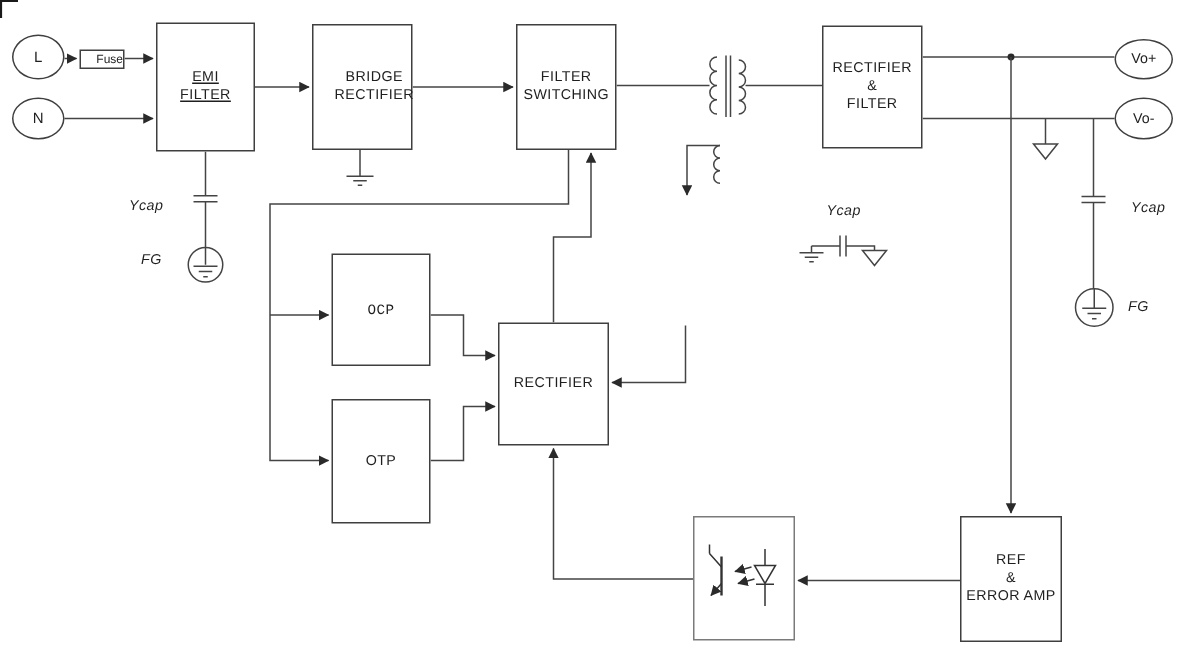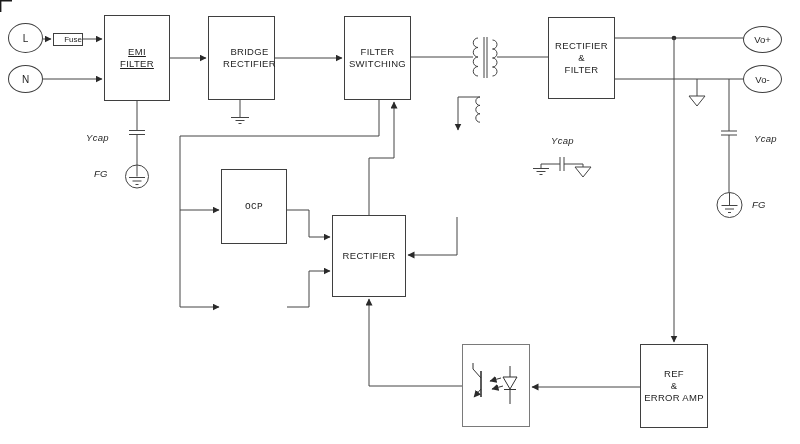--- a/index.html
+++ b/index.html
@@ -131,20 +131,21 @@
   <div class="block" style="left:104px;top:15px;width:66px;height:86px;text-decoration:underline;"><span>EMI
 FILTER</span></div>
   <div class="block" style="left:208px;top:16px;width:67px;height:84px;padding-left:16px;"><span>BRIDGE
 RECTIFIER</span></div>
   <div class="block" style="left:344px;top:16px;width:67px;height:84px;"><span>FILTER
 SWITCHING</span></div>
   <div class="block" style="left:548px;top:17px;width:67px;height:82px;"><span>RECTIFIER
 &amp;
 FILTER</span></div>
   <div class="block" style="left:221px;top:169px;width:66px;height:75px;font-family:Liberation Mono, monospace;"><span>OCP</span></div>
+  <div class="block" style="left:221px;top:266px;width:66px;height:83px;"><span>OTP</span></div>
   <div class="block" style="left:332px;top:215px;width:74px;height:82px;"><span>RECTIFIER</span></div>
   <div class="block gray" style="left:462px;top:344px;width:68px;height:83px;z-index:0;"></div>
   <div class="block" style="left:640px;top:344px;width:68px;height:84px;justify-content:center;"><span>REF
 &amp;
 ERROR AMP</span></div>
 
   <div class="lbl" style="left:86px;top:132px;">Ycap</div>
   <div class="lbl" style="left:94px;top:168px;">FG</div>
   <div class="lbl" style="left:551px;top:135px;">Ycap</div>
   <div class="lbl" style="left:754px;top:133px;">Ycap</div>

